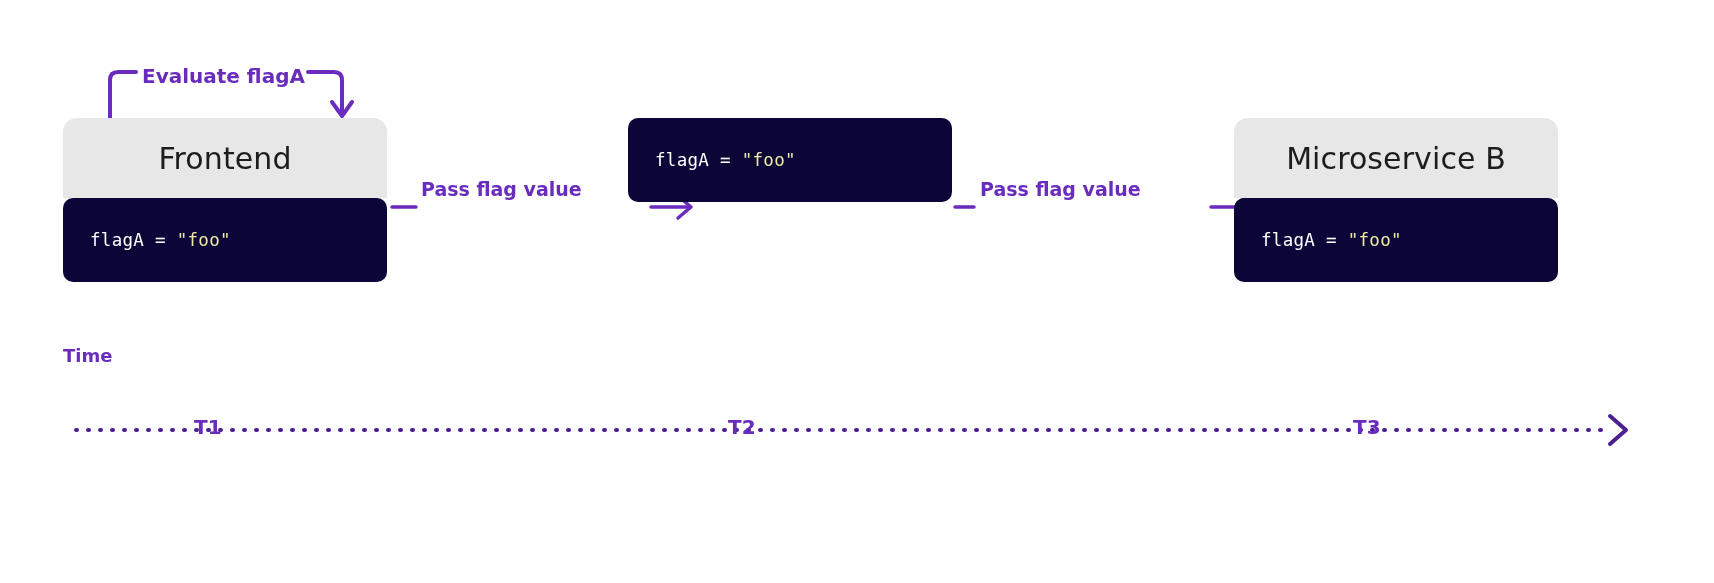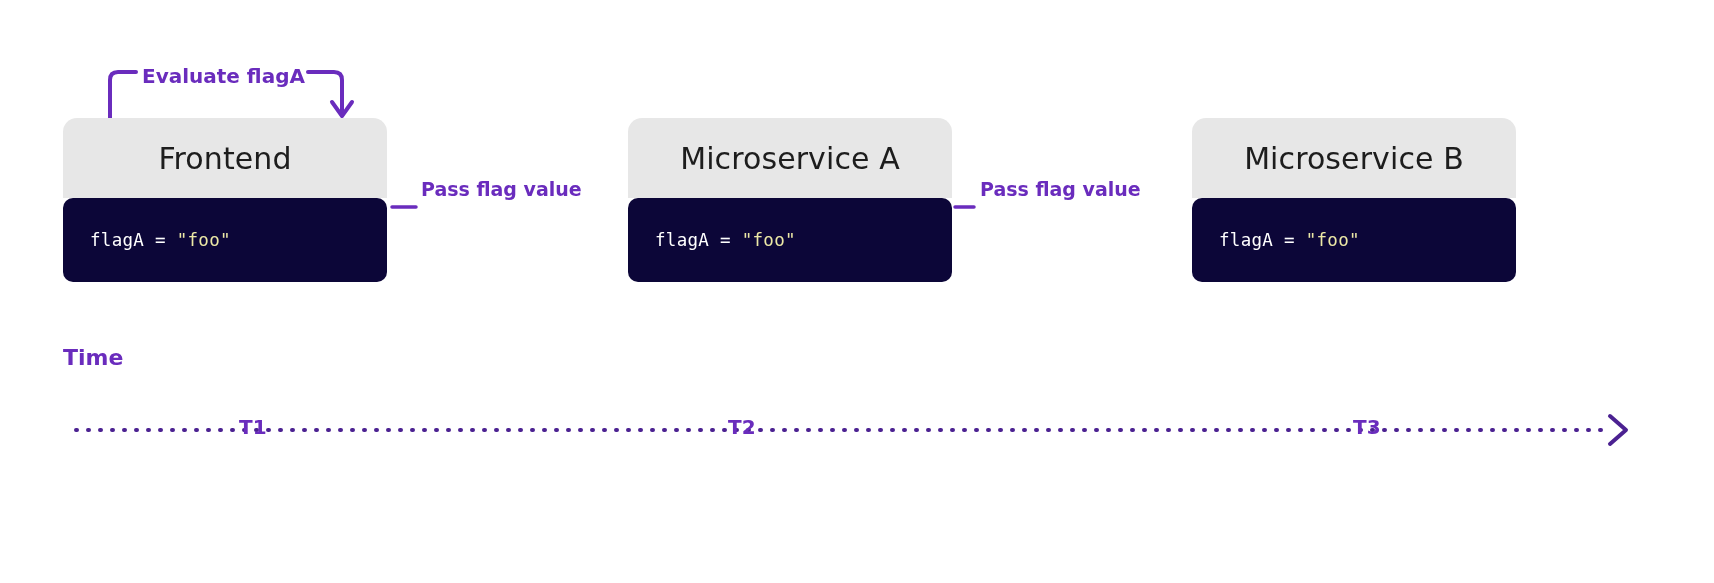--- a/index.html
+++ b/index.html
@@ -70,23 +70,23 @@
   .lab {
     position: absolute;
     color: #6a2cbd;
     font-weight: bold;
     font-family: "DejaVu Sans", sans-serif;
     white-space: nowrap;
   }
   .lab-eval   { font-size: 20px; left: 130px; top: 64px; margin-left: 12px; }
   .lab-pass1  { font-size: 19px; left: 421px; top: 178px; }
   .lab-pass2  { font-size: 19px; left: 980px; top: 178px; }
-  .lab-time   { font-size: 22px; left: 63px; top: 345px; text-align: center; }
+  .lab-time   { font-size: 18px; left: 63px; top: 345px; text-align: center; }
   .lab-tick   { font-size: 20px; }
-  .t1 { left: 194px; top: 415px; margin-left: 45px; }
+  .t1 { left: 194px; top: 415px; }
   .t2 { left: 728px; top: 415px; }
   .t3 { left: 1353px; top: 415px; }
 </style>
 </head>
 <body>
 
 <div class="stage">
 
   <svg class="overlay" width="1714" height="583" viewBox="0 0 1714 583">
 
@@ -117,29 +117,26 @@
   <div class="node" style="left:63px; top:118px;">
     <div class="node-header">
       <span class="node-title">Frontend</span>
     </div>
     <div class="node-code">
       <span class="code-text"><span>flagA = </span><span class="str">"foo"</span></span>
     </div>
   </div>
 
   <div class="node" style="left:628px; top:118px;">
-    <div class="node-header">
-      <span class="node-title">Microservice A</span>
-    </div>
     <div class="node-code">
       <span class="code-text"><span>flagA = </span><span class="str">"foo"</span></span>
     </div>
   </div>
 
-  <div class="node" style="left:1192px; top:118px;">
+  <div class="node" style="left:1234px; top:118px;">
     <div class="node-header">
       <span class="node-title">Microservice B</span>
     </div>
     <div class="node-code">
       <span class="code-text"><span>flagA = </span><span class="str">"foo"</span></span>
     </div>
   </div>
 
   <div class="lab lab-eval">Evaluate flagA</div>
 

